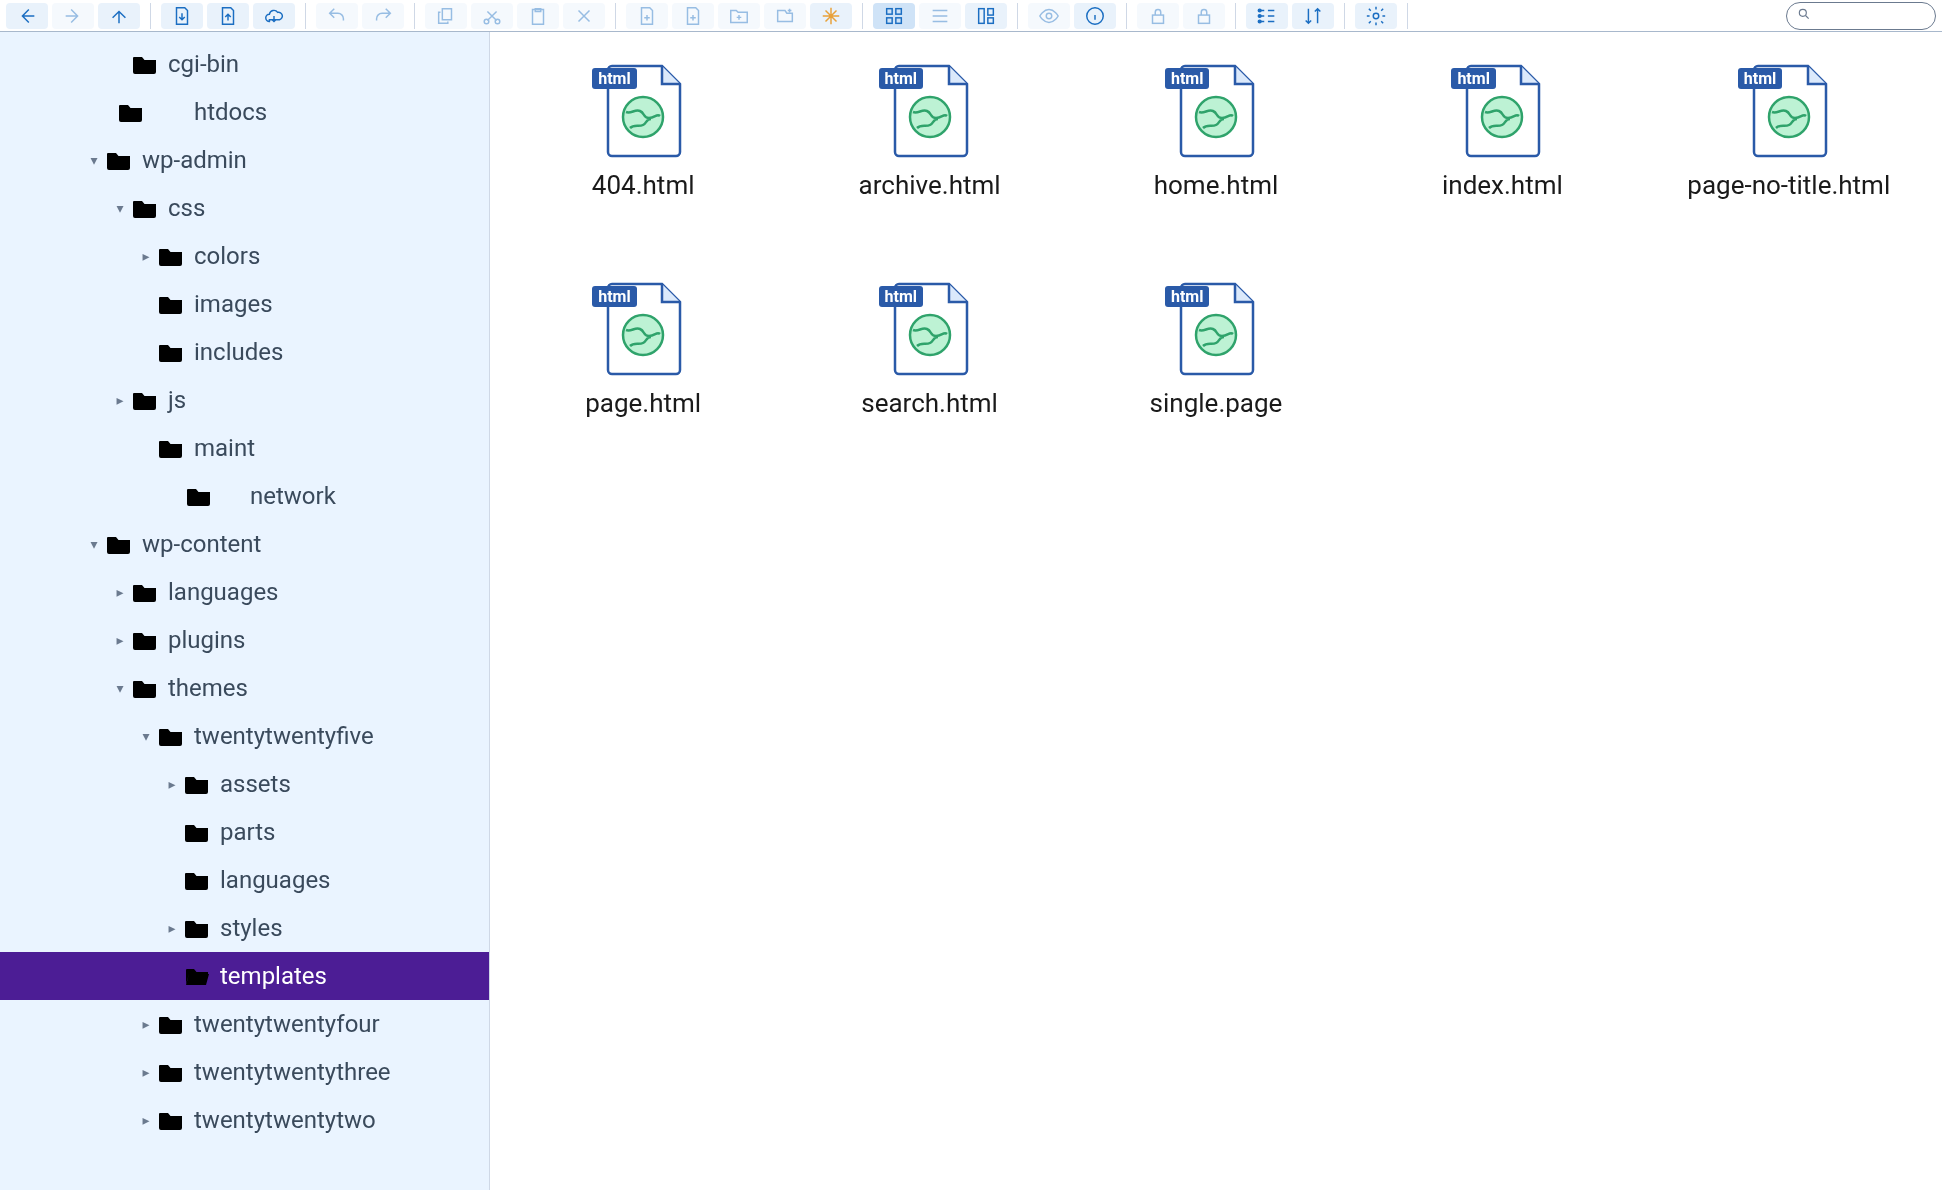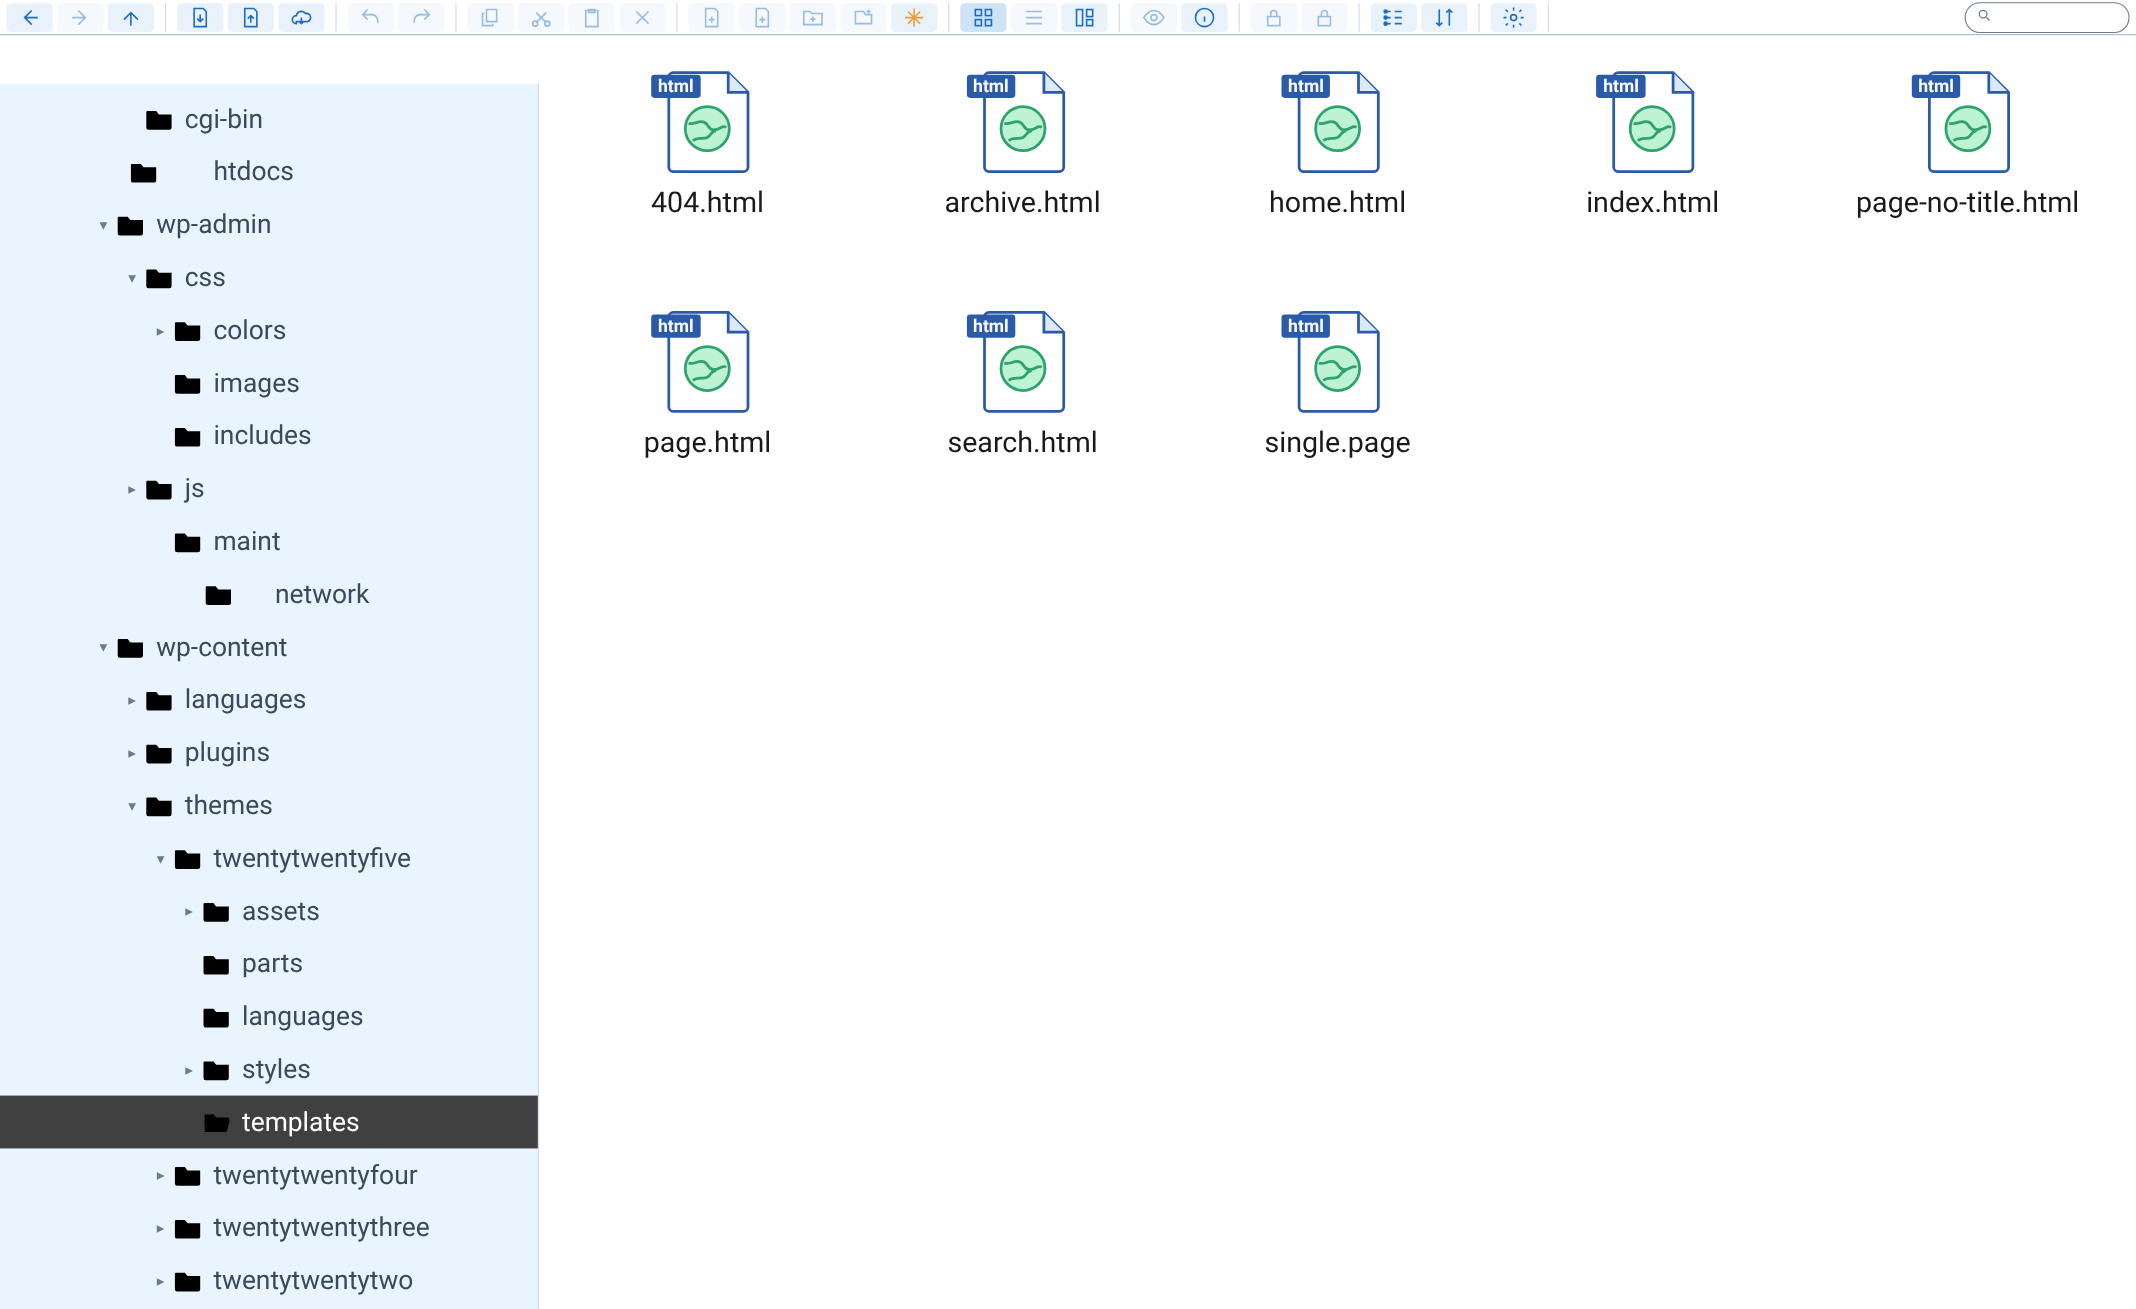--- a/index.html
+++ b/index.html
@@ -24,31 +24,31 @@
     border: 1.5px solid #6b7a8f; border-radius: 16px; height: 28px;
     width: 150px; padding: 0 10px; gap: 6px;
   }
   .search-box input { border: none; outline: none; flex: 1; font-size: 14px; background: transparent; }
   .search-box .ico { color: #6b7a8f; }
 
   
   .split { display: flex; height: calc(100% - 32px); }
   .sidebar {
     width: 490px; background: #eaf4ff; border-right: 1px solid #cfd8e6;
-    overflow-y: auto; padding-top: 8px; position: relative; margin-top: 44px;
+    overflow-y: auto; padding-top: 8px; position: relative;
   }
   .sidebar::-webkit-scrollbar { width: 10px; }
   .sidebar::-webkit-scrollbar-thumb { background: #c0d3e6; border-radius: 5px; }
 
   .tree-row {
     display: flex; align-items: center; height: 48px;
     font-size: 24px; color: #3a4a5c; user-select: none;
     padding-right: 10px;
   }
-  .tree-row.selected { background: #404040; color: #fff; }
+  .tree-row.selected { background: #4c1d95; color: #fff; }
   .tree-row .caret {
     width: 16px; margin-right: 4px; text-align: center;
     color: #6b7a8f; font-size: 14px;
   }
   .tree-row.selected .caret { color: #fff; }
   .folder-icon { width: 26px; height: 22px; margin-right: 10px; flex-shrink:0; }
 
   
   .content { flex: 1; padding: 30px 20px; overflow: auto; }
   .grid {

